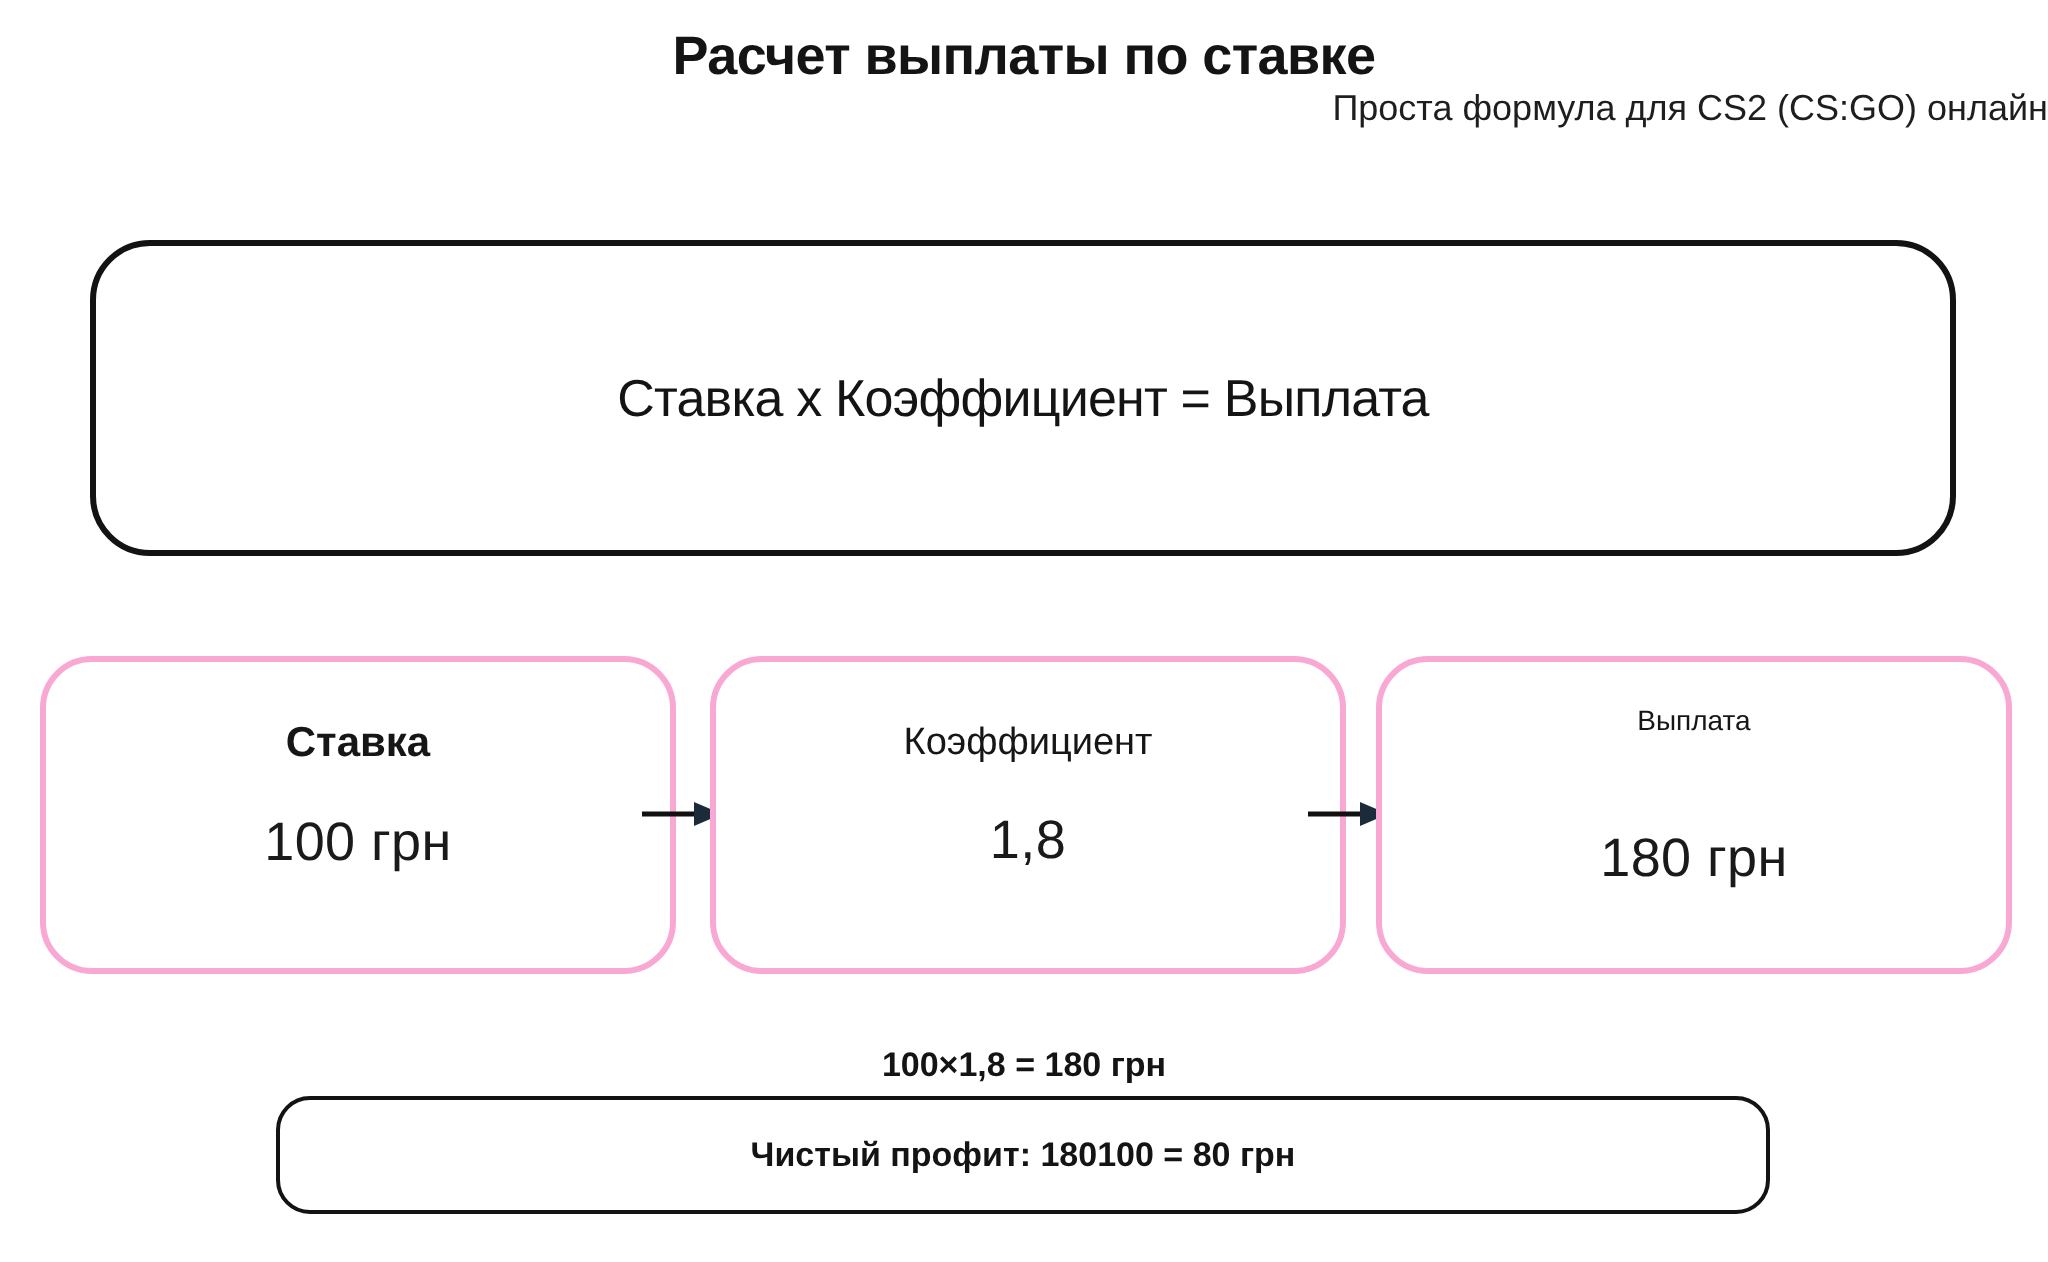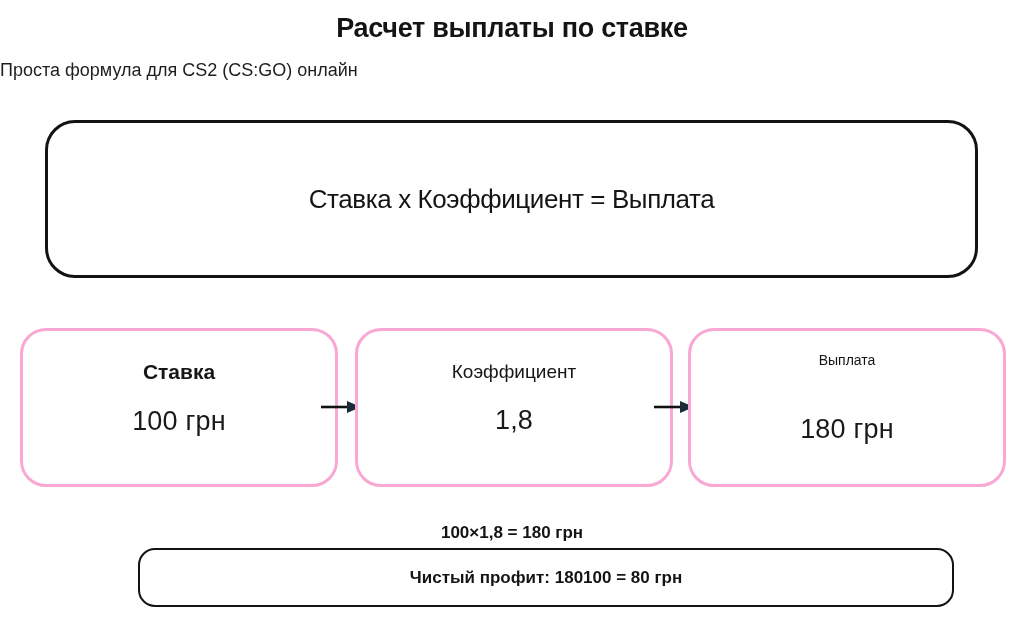--- a/index.html
+++ b/index.html
@@ -19,22 +19,22 @@
     position: absolute;
     top: 13px; left: 0; width: 1024px;
     text-align: center;
     font-size: 27px;
     font-weight: 700;
     letter-spacing: -0.3px;
     color: #141414;
   }
   .subtitle {
     position: absolute;
-    top: 60px; left: 0; width: 1024px;
-    text-align: left;
+    top: 44px; left: 0; width: 1024px;
+    text-align: right;
     font-size: 18px;
     font-weight: 400;
     color: #1e1e1e;
   }
   .formula-box {
     position: absolute;
     left: 45px; top: 120px;
     width: 933px; height: 158px;
     border: 3px solid #131313;
     border-radius: 30px;
@@ -87,21 +87,21 @@
     position: absolute;
     top: 523px; left: 0; width: 1024px;
     text-align: center;
     font-size: 17px;
     font-weight: 600;
     color: #141414;
   }
   .profit-box {
     position: absolute;
     left: 138px; top: 548px;
-    width: 816px; height: 59px;
+    width: 747px; height: 59px;
     border: 2.5px solid #131313;
     border-radius: 17px;
     background: #ffffff;
     display: flex;
     align-items: center;
     justify-content: center;
   }
   .profit-text {
     font-size: 17px;
     font-weight: 600;

